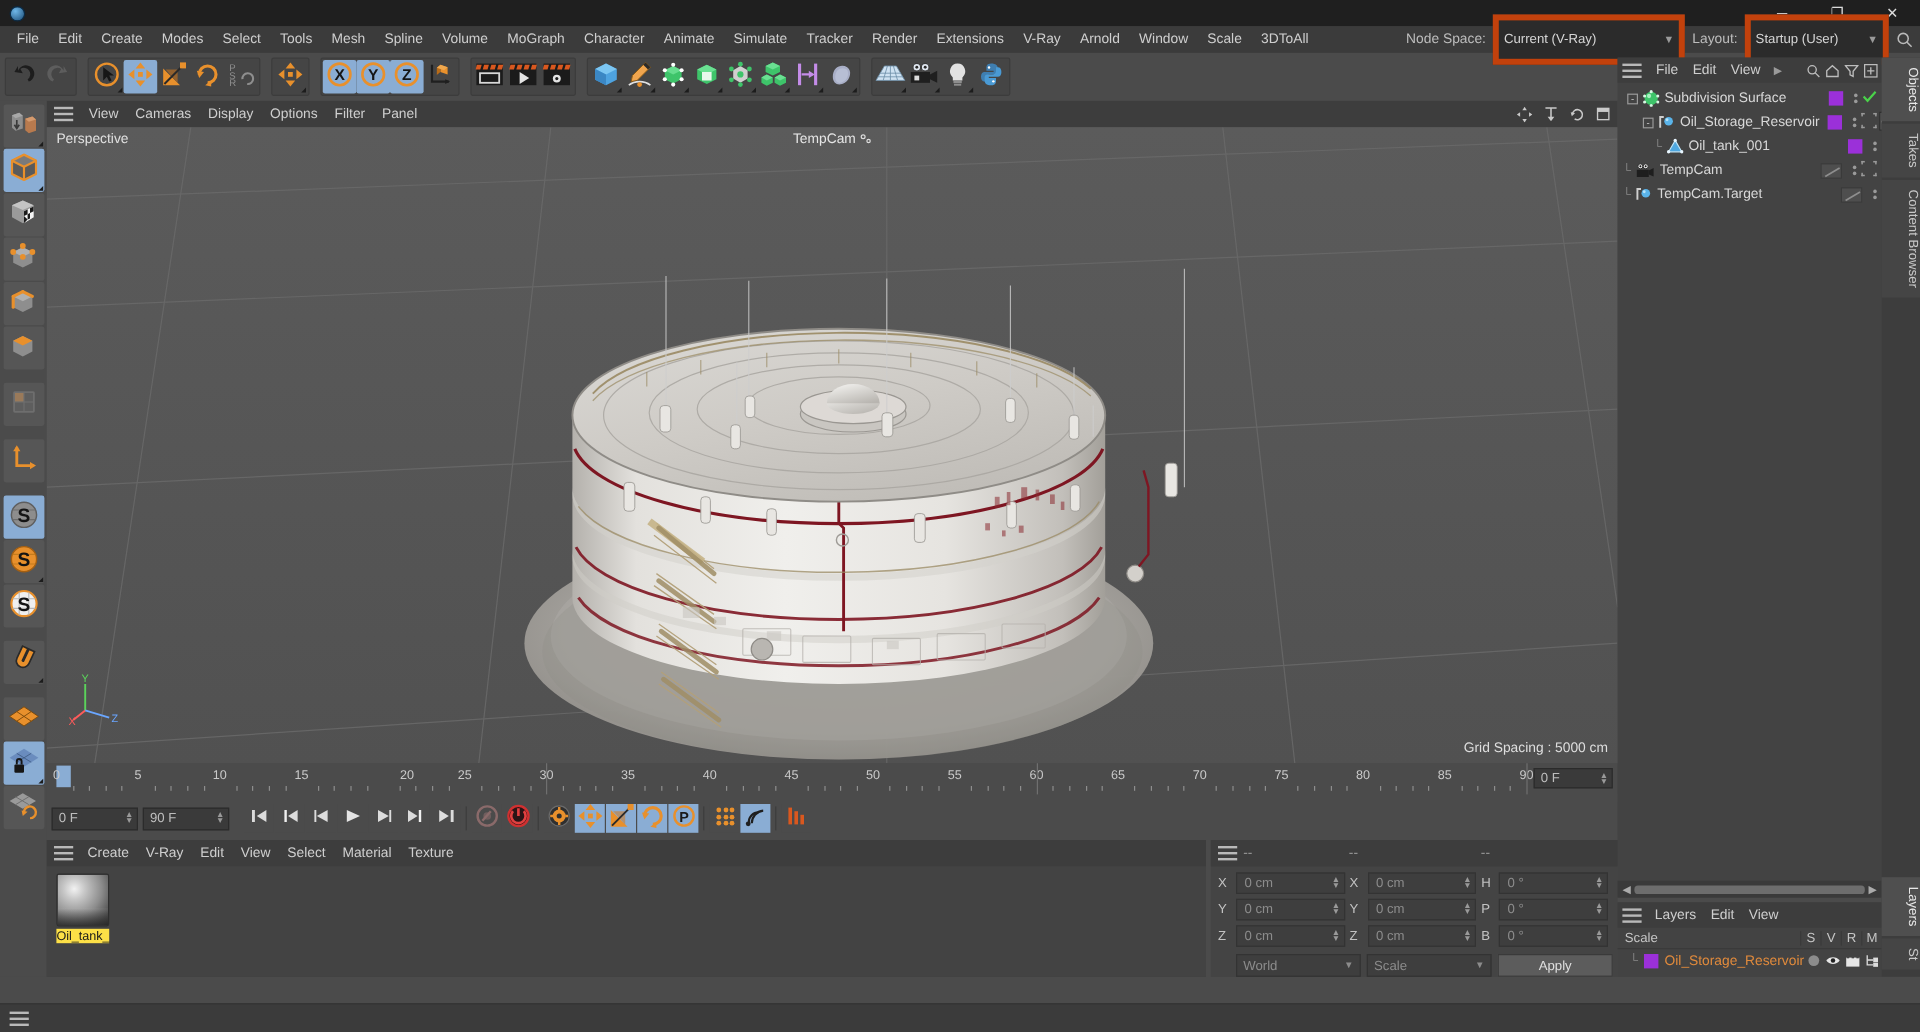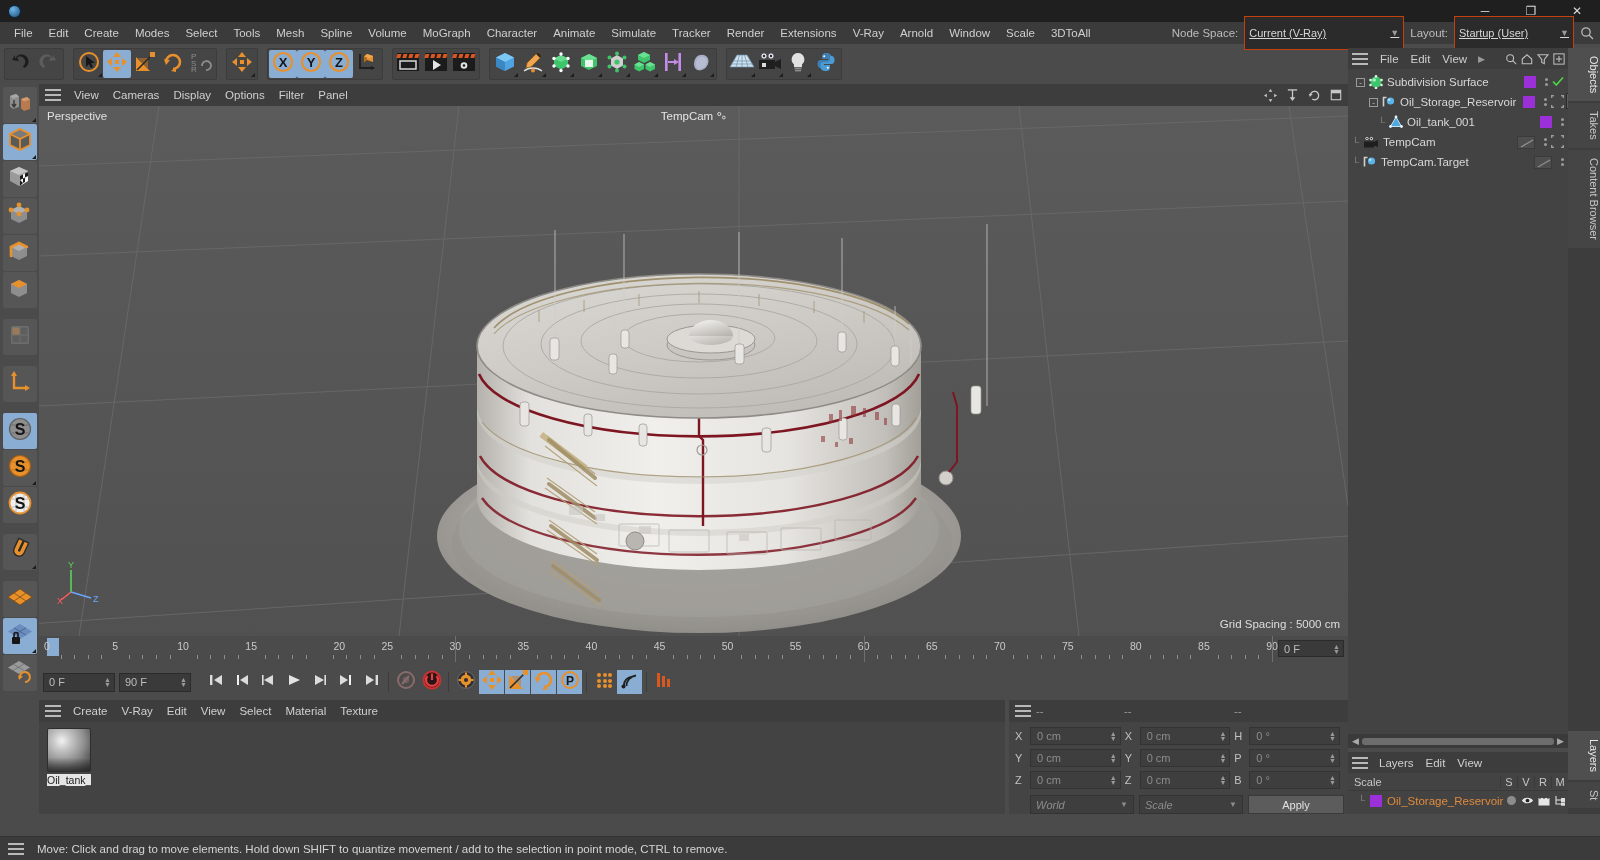--- a/index.html
+++ b/index.html
@@ -16,22 +16,22 @@
   .win-btns{ position:absolute; right:0; top:0; height:22px; display:flex; }
   .win-btn{ width:46px; height:22px; display:flex; align-items:center; justify-content:center;
     color:#dcdcdc; font-size:12px; }
 
   
   .menubar{ height:22px; background:#3b3b3b; display:flex; align-items:center;
     padding-left:6px; font-size:11.5px; color:#cfcfcf; position:relative; }
   .menubar .mi{ padding:3px 8px; white-space:nowrap; }
   .mb-right{ position:absolute; right:6px; top:0; height:22px; display:flex;
     align-items:center; gap:6px; font-size:11.5px; color:#bdbdbd; }
-  .combo{ background:#2b2b2b; border:1px solid #c2410c; height:16px; color:#d6d6d6;
-    font-size:11px; display:flex; align-items:center; padding:16px 4px; position:relative;text-decoration:underline; }
+  .combo{ background:#2b2b2b; border:5px solid #c2410c; height:16px; color:#d6d6d6;
+    font-size:11px; display:flex; align-items:center; padding:16px 4px; position:relative; }
   .combo .cv{ flex:1; }
   .combo .cav{ font-size:9px; color:#9a9a9a; margin-left:6px; }
 
   
   .toolbar{ height:40px; background:#4b4b4b; display:flex; align-items:center;
     padding:0 4px; gap:2px; }
   .tgrp{ display:flex; align-items:center; background:#454545; border-radius:2px;
     padding:1px; margin-right:7px; border:1px solid #3c3c3c;}
   .tb{ width:28px; height:28px; display:flex; align-items:center; justify-content:center;
     position:relative; border-radius:2px; }
@@ -106,37 +106,37 @@
   .mm-menu .mi{ padding:3px 7px; }
   .mm-body{ position:absolute; top:22px; left:0; right:0; bottom:0; background:#434343;
     padding:6px 8px; }
   .mat-chip{ width:44px; }
   .mat-thumb{ width:44px; height:44px; border:1px solid #2e2e2e; position:relative;
     background:radial-gradient(circle at 33% 28%,#f2f2f2 0%,#c6c6c6 22%,#8d8d8d 55%,#4a4a4a 85%,#2e2e2e 100%);
     border-radius:2px; overflow:hidden; }
   .mat-thumb .shade{ position:absolute; left:0; right:0; bottom:0; height:14px;
     background:linear-gradient(to bottom,rgba(190,190,190,.1),rgba(40,40,40,.75)); }
   .mat-name{ font-size:10.5px; color:#d6d6d6; text-align:center; margin-top:2px;
-    background:#e5e5e5; color:#1b1b1b; }
+    background:#fde047; color:#1b1b1b; }
 
   
   .coords{ position:absolute; left:1009px; top:700px; right:252px; bottom:46px;
     background:#444; }
   .co-menu{ height:22px; display:flex; align-items:center; padding-left:6px; gap:0;
     font-size:11.5px; color:#9a9a9a; background:#3d3d3d;}
   .co-menu span{ display:inline-block; }
   .co-grid{ padding:5px 4px 0 6px; }
   .co-row{ display:flex; align-items:center; gap:0; margin-bottom:4px; }
   .co-lbl{ width:15px; font-size:11px; color:#c2c2c2; }
   .co-inp{ flex:1; height:18px; background:#3e3e3e; border:1px solid #333;
     color:#8c8c8c; font-size:11px; display:flex; align-items:center; padding-left:6px;
     margin-right:4px; }
   .co-bot{ display:flex; gap:5px; padding:2px 4px 0 21px; align-items:center;}
   .co-sel{ flex:1; height:19px; background:#3e3e3e; border:1px solid #333;
-    color:#8c8c8c; font-size:11px; display:flex; align-items:center; padding:0 5px;font-style:italic; }
+    color:#8c8c8c; font-size:11px; display:flex; align-items:center; padding:0 5px; }
   .co-apply{ width:96px; height:19px; background:#5c5c5c; border:1px solid #3a3a3a;
     color:#e0e0e0; font-size:11px; display:flex; align-items:center; justify-content:center;}
 
   
   .objmgr{ position:absolute; right:32px; top:48px; width:220px; height:700px;
     background:#434343; }
   .om-menu{ height:21px; background:#3d3d3d; display:flex; align-items:center;
     padding-left:4px; gap:1px; font-size:11.5px; color:#cfcfcf; }
   .om-menu .mi{ padding:2px 6px; }
   .om-icons{ margin-left:auto; display:flex; gap:4px; align-items:center; padding-right:3px;}
@@ -1576,14 +1576,13 @@
       <div class="vtab">St</div>
     </div>
 </div>
 
 <div class="statusbar">
   <div class="hamb">
       <i></i>
       <i></i>
       <i></i>
     </div>
-  <span>Move: Click and drag to move elements. Hold down SHIFT to quantize movement / add to the selection in point mode, CTRL to remove.</span>
 </div>
 
 </body></html>

